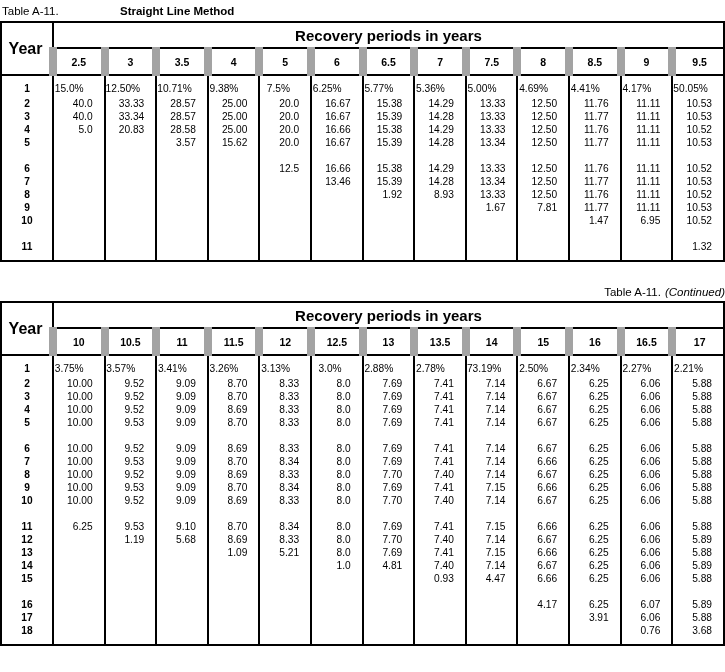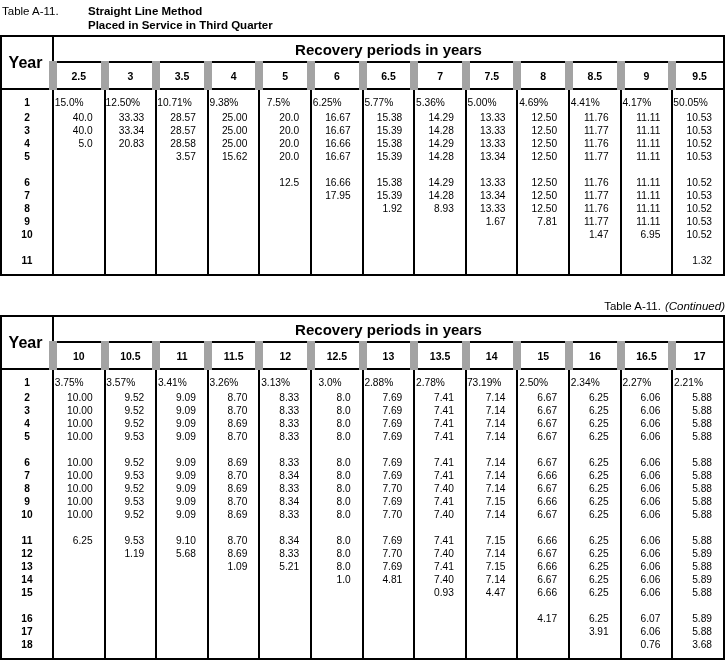--- a/index.html
+++ b/index.html
@@ -6,21 +6,21 @@
   body {
     width:725px; height:672px; overflow:hidden;
     font-family:"Liberation Sans", sans-serif; color:#000;
     -webkit-font-smoothing:none;
   }
   .doc { position:relative; width:725px; }
 
   
   .tbl-title { display:flex; align-items:flex-start; padding:4px 0 0 2px; font-size:11.5px; line-height:14px; }
   .tbl-title .label { flex:0 0 86px; font-weight:normal; }
-  .tbl-title .lines { font-weight:bold; }
+  .tbl-title .lines { font-weight:bold;margin-left:32px; }
   .continued-title { margin:24px 0 2px 2px; font-size:11.5px;text-align:right; }
   .continued-title .cont { font-style:italic; margin-left:4px; }
 
   
   table.a11 {
     border-collapse:collapse; table-layout:fixed;
     width:725px; border:2px solid #000; margin-top:3px;
   }
   table.a11 th, table.a11 td { margin:0; padding:0; }
   col.col-year { width:52px; }
@@ -48,21 +48,20 @@
 </style>
 </head>
 <body>
 
 <div class="doc">
 
   <div class="tbl-title">
     <span class="label">Table A-11.</span>
     <div class="lines">
       <div>Straight Line Method</div>
-      <div>Placed in Service in Third Quarter</div>
     </div>
   </div>
 
   <table class="a11">
       <colgroup>
         <col class="col-year">
         <col>
         <col>
         <col>
         <col>
@@ -210,21 +209,21 @@
           <td class="value-cell">11.11</td>
           <td class="value-cell">10.52</td>
         </tr>
         <tr>
           <td class="year-cell">7</td>
           <td class="value-cell"></td>
           <td class="value-cell"></td>
           <td class="value-cell"></td>
           <td class="value-cell"></td>
           <td class="value-cell"></td>
-          <td class="value-cell">17.95</td>
+          <td class="value-cell">13.46</td>
           <td class="value-cell">15.39</td>
           <td class="value-cell">14.28</td>
           <td class="value-cell">13.34</td>
           <td class="value-cell">12.50</td>
           <td class="value-cell">11.77</td>
           <td class="value-cell">11.11</td>
           <td class="value-cell">10.53</td>
         </tr>
         <tr>
           <td class="year-cell">8</td>

